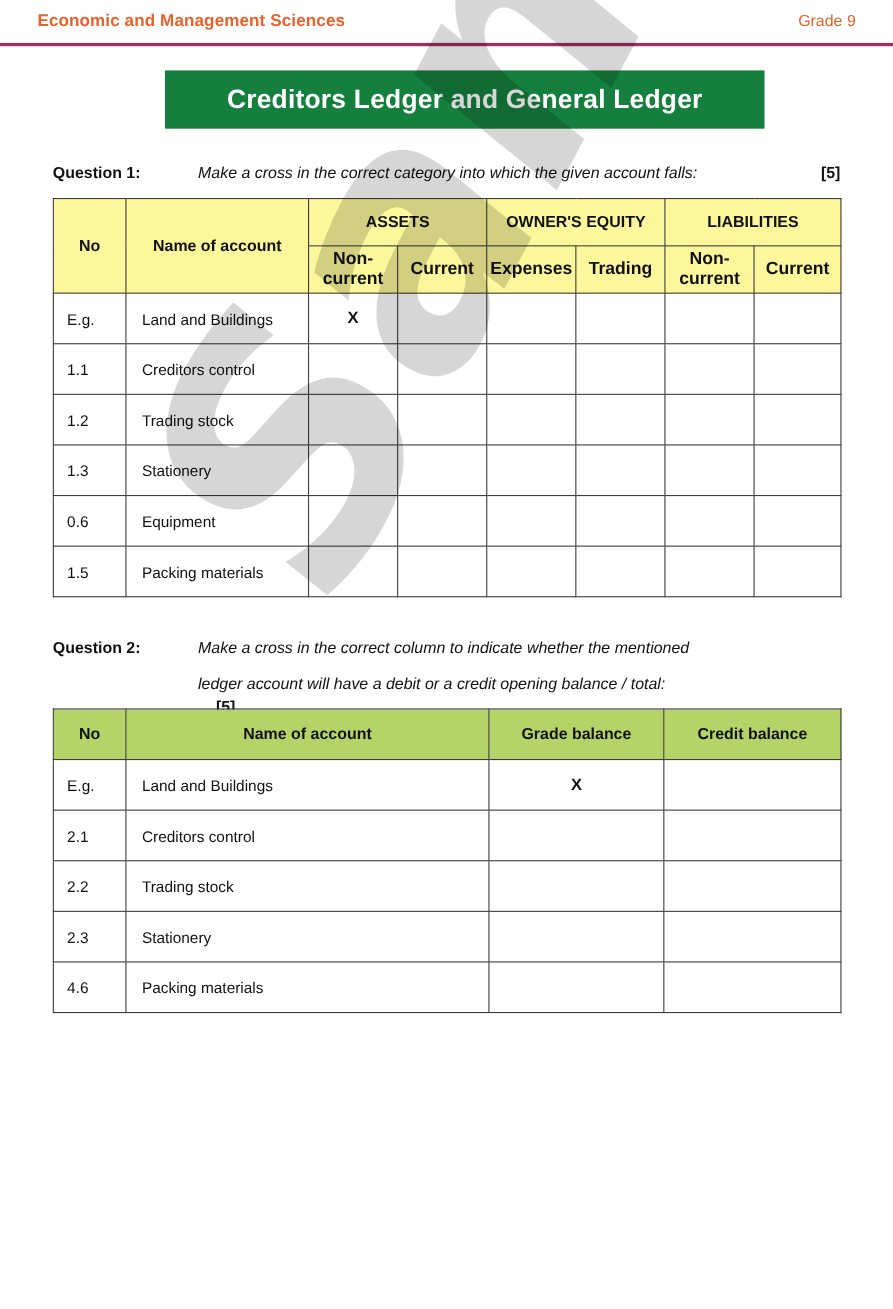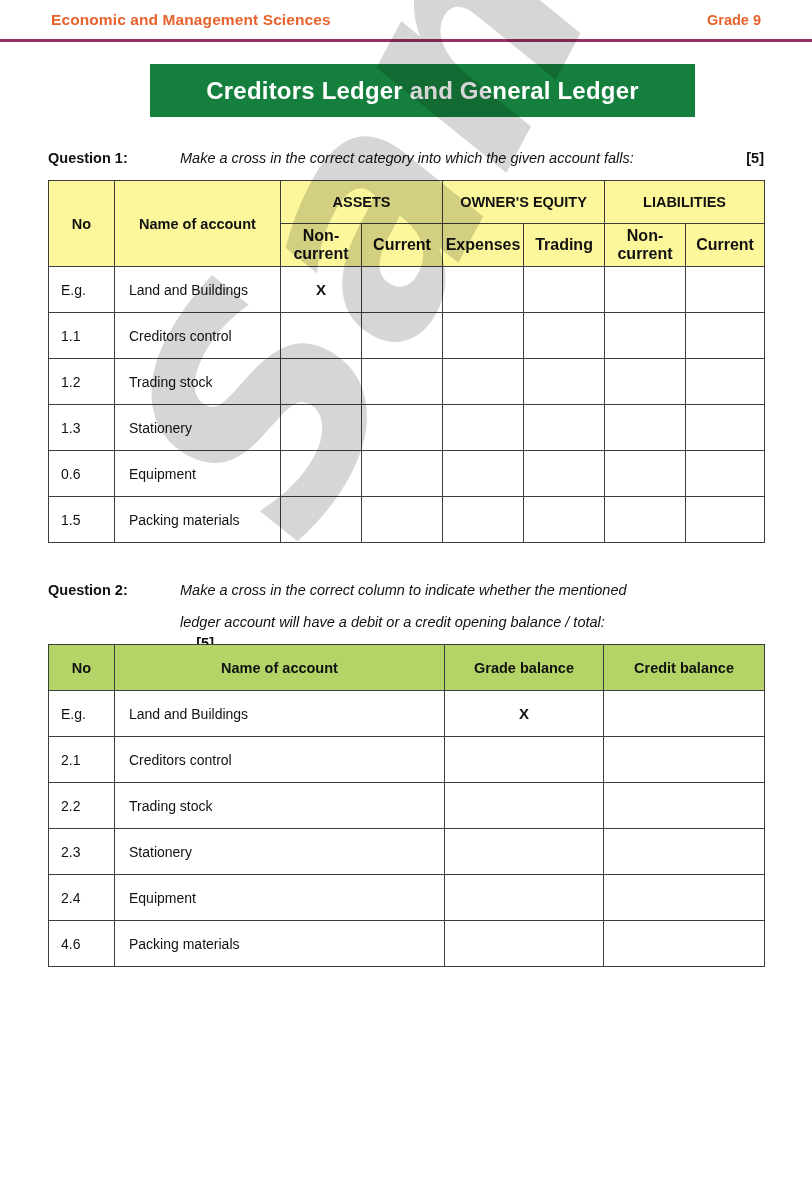--- a/index.html
+++ b/index.html
@@ -23,35 +23,35 @@
   }
 
   
   .header {
     position: absolute;
     top: 0;
     left: 0;
     width: 812px;
     height: 42px;
     box-sizing: border-box;
-    padding: 0 51px;
+    padding: 0 34px;
     display: flex;
     align-items: center;
     justify-content: space-between;
     border-bottom: 3px solid #9b2e63;
   }
   .header-left {
     font-size: 15.5px;
     font-weight: bold;
     color: #e8622d;
     letter-spacing: 0.1px;
   }
   .header-right {
     font-size: 14.5px;
-    font-weight: bold;
+    font-weight: normal;
     color: #e8622d;
   }
 
   
   .title-banner {
     position: absolute;
     top: 64px;
     left: 150px;
     width: 545px;
     height: 53px;
@@ -422,26 +422,20 @@
           <td class="mark"></td>
           <td class="mark"></td>
         </tr>
         <tr>
           <td class="c-no">2.3</td>
           <td class="c-name">Stationery</td>
           <td class="mark"></td>
           <td class="mark"></td>
         </tr>
         <tr>
-          <td class="c-no">2.4</td>
-          <td class="c-name">Equipment</td>
-          <td class="mark"></td>
-          <td class="mark"></td>
-        </tr>
-        <tr>
           <td class="c-no">4.6</td>
           <td class="c-name">Packing materials</td>
           <td class="mark"></td>
           <td class="mark"></td>
         </tr>
       </tbody>
     </table>
   </div>
 
   <div class="wm-sample">

